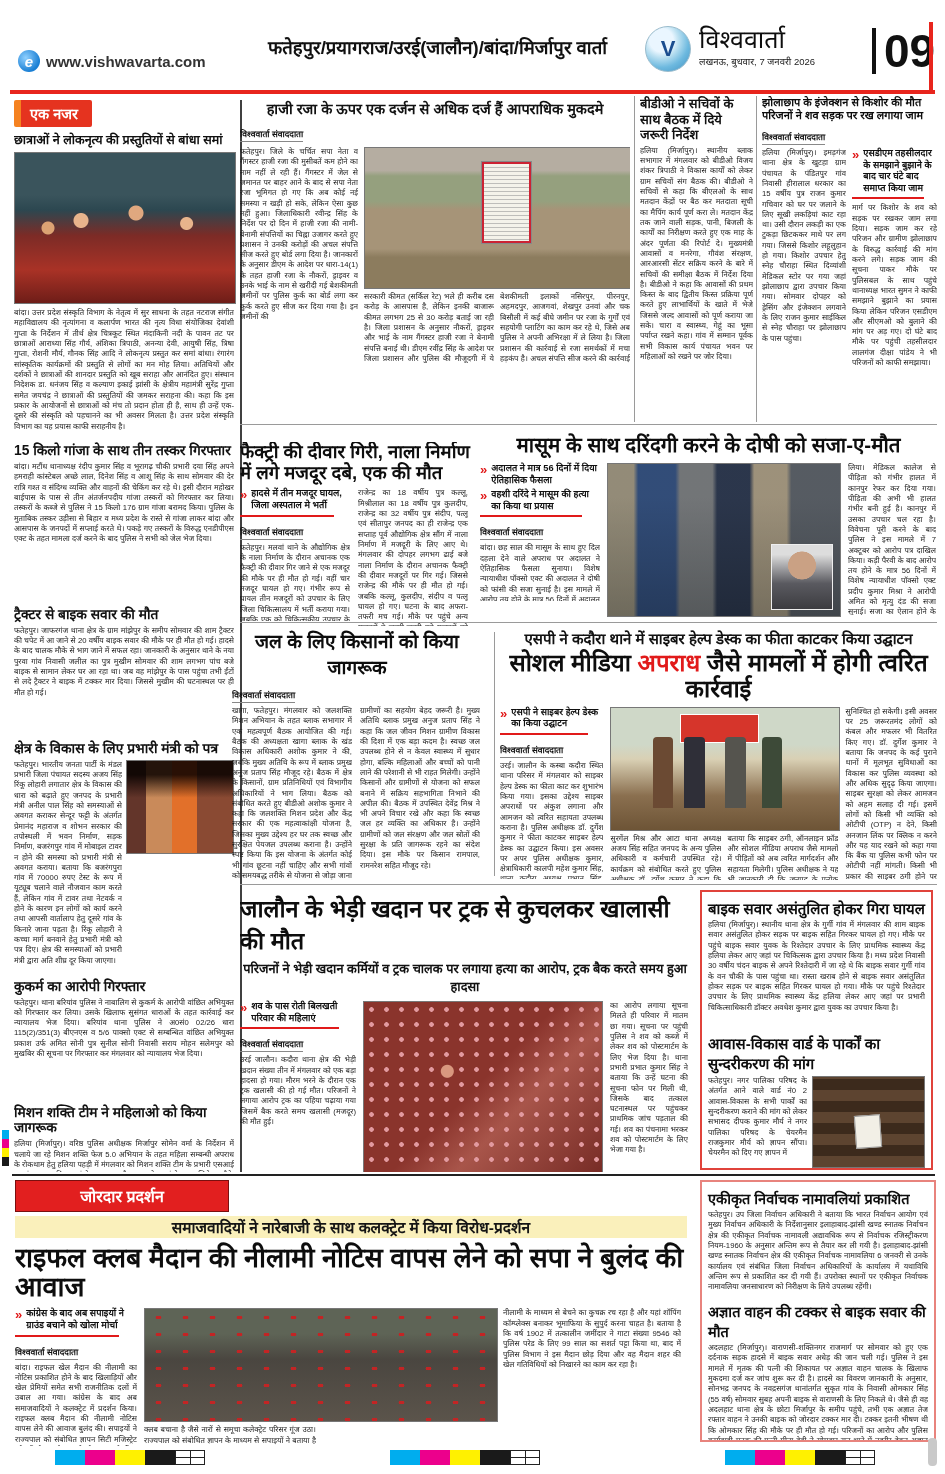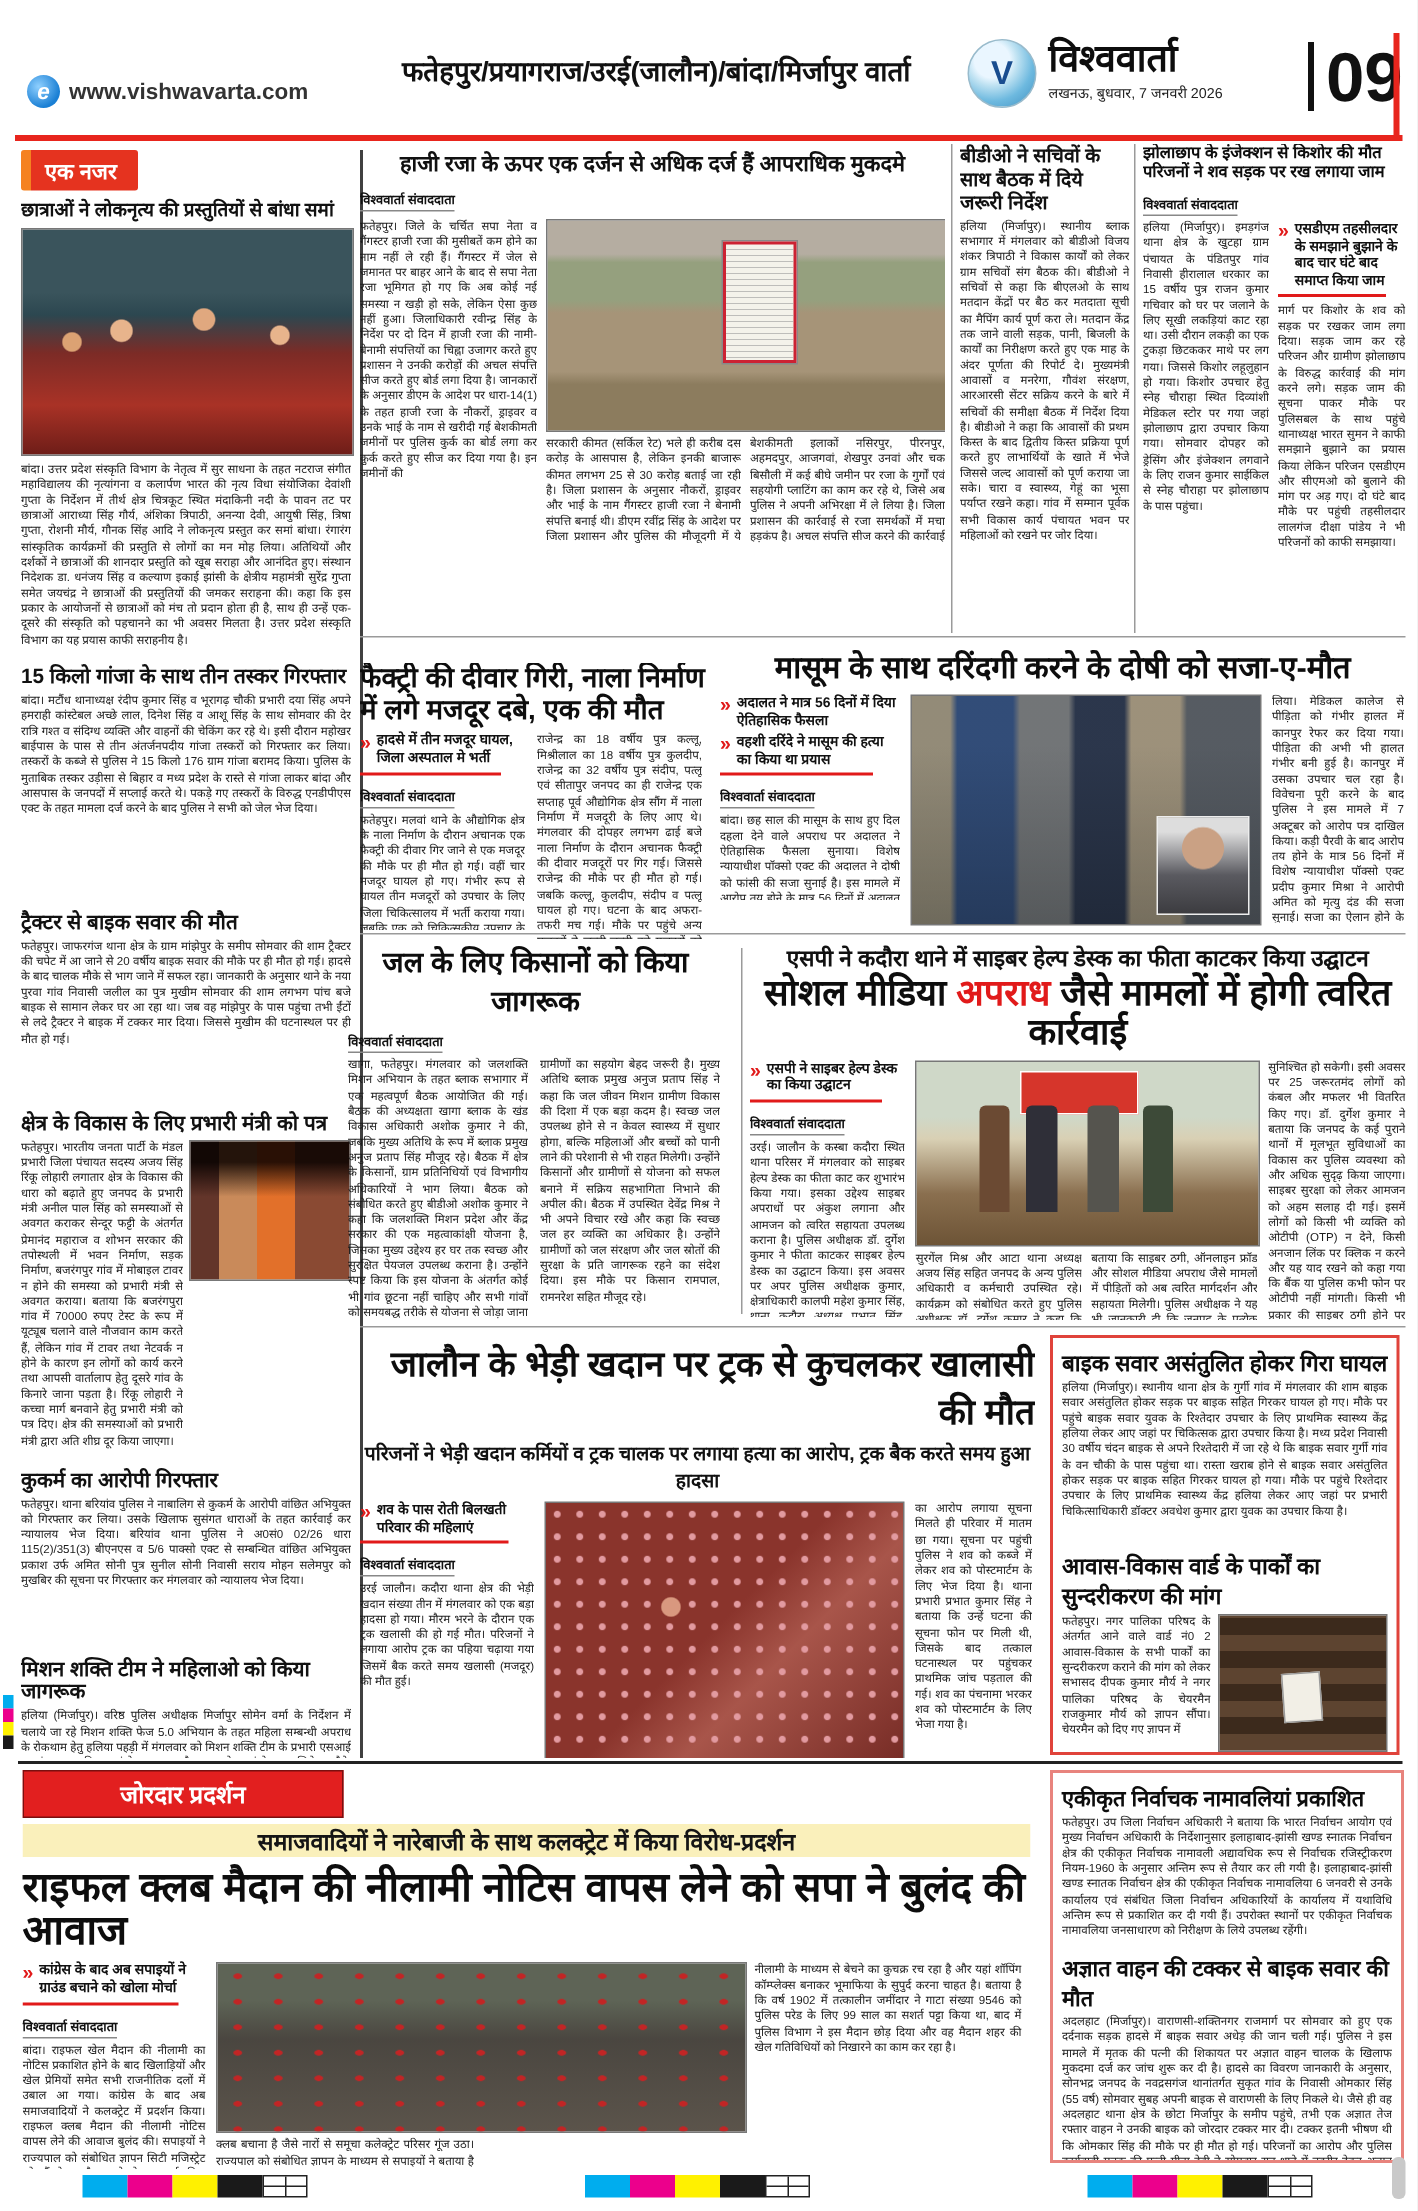--- a/index.html
+++ b/index.html
@@ -84,21 +84,21 @@
       background:radial-gradient(circle at 35% 35%,#8fd0ff,#1a7fd4 70%);color:#fff;font-weight:bold;font-style:italic;
       display:flex;align-items:center;justify-content:center;font-size:15px;">e</span>
     <span style="font-size:15px;font-weight:bold;color:#333;">www.vishwavarta.com</span>
   </div>
   <div class="abs" style="left:245px;top:34px;width:385px;text-align:center;font-size:18.5px;font-weight:bold;">फतेहपुर/प्रयागराज/उरई(जालौन)/बांदा/मिर्जापुर वार्ता</div>
   <div class="abs" style="left:645px;top:26px;display:flex;gap:8px;">
     <span style="width:44px;height:44px;border-radius:50%;
       background:radial-gradient(circle at 35% 30%,#eaf6ff 0 28%,#bfe2f2 40%,#6db9df 65%,#3f8fc0 100%);
       border:1px solid #9bc;display:flex;align-items:center;justify-content:center;color:#1a4d8f;font-weight:bold;font-size:22px;">V</span>
     <span>
-      <span style="display:block;font-size:25px;font-weight:bold;color:#0d0d0d;line-height:1.05;">विश्ववार्ता</span>
+      <span style="display:block;font-size:25px;font-weight:normal;color:#0d0d0d;line-height:1.05;">विश्ववार्ता</span>
       <span style="display:block;font-size:9.5px;color:#222;margin-top:3px;">लखनऊ,   बुधवार, 7 जनवरी 2026</span>
     </span>
   </div>
   <div class="abs" id="page-num" style="left:872px;top:28px;">09</div>
   <div class="abs" style="left:929px;top:22px;width:4px;height:68px;background:#e8251d;"></div>
   <div class="abs" id="mast-rule" style="left:10px;top:90px;width:925px;height:4px;"></div>
 
   <div class="abs clip" id="rail" style="left:14px;top:100px;width:220px;height:1072px;">
     <div id="eknazar-label">एक नजर</div>
     <div style="font-size:12.6px;font-weight:bold;margin:6px 0 4px 0;line-height:1.2;">छात्राओं ने लोकनृत्य की प्रस्तुतियों से बांधा समां</div>
@@ -256,21 +256,21 @@
           <div class="body-txt" style="width:111px;height:66px;">बताया कि साइबर ठगी, ऑनलाइन फ्रॉड और सोशल मीडिया अपराध जैसे मामलों में पीड़ितों को अब त्वरित मार्गदर्शन और सहायता मिलेगी। पुलिस अधीक्षक ने यह भी जानकारी दी कि जनपद के प्रत्येक थाने में 5 महिला पुलिस कर्मियों की तैनाती की जाएगी। इससे महिला संबंधित मामलों में संवेदनशीलता के साथ शीघ्र कार्रवाई</div>
         </div>
       </div>
       <div class="body-txt" style="width:92px;height:196px;">सुनिश्चित हो सकेगी। इसी अवसर पर 25 जरूरतमंद लोगों को कंबल और मफलर भी वितरित किए गए। डॉ. दुर्गेश कुमार ने बताया कि जनपद के कई पुराने थानों में मूलभूत सुविधाओं का विकास कर पुलिस व्यवस्था को और अधिक सुदृढ़ किया जाएगा। साइबर सुरक्षा को लेकर आमजन को अहम सलाह दी गई। इसमें लोगों को किसी भी व्यक्ति को ओटीपी (OTP) न देने, किसी अनजान लिंक पर क्लिक न करने और यह याद रखने को कहा गया कि बैंक या पुलिस कभी फोन पर ओटीपी नहीं मांगती। किसी भी प्रकार की साइबर ठगी होने पर तुरंत 1930 हेल्पलाइन नंबर पर कॉल करने की सलाह भी दी गई।</div>
     </div>
   </div>
 
   <div class="abs hline" style="left:240px;top:884px;width:697px;"></div>
 
   <div class="abs clip" style="left:240px;top:892px;width:450px;height:280px;">
-    <div class="h-big" style="font-size:23.5px;text-align:right;">जालौन के भेड़ी खदान पर ट्रक से कुचलकर खालासी की मौत</div>
+    <div class="h-big" style="font-size:23.5px;text-align:left;">जालौन के भेड़ी खदान पर ट्रक से कुचलकर खालासी की मौत</div>
     <div style="font-size:12.8px;font-weight:bold;text-align:center;margin:3px 0 6px 0;">परिजनों ने भेड़ी खदान कर्मियों व ट्रक चालक पर लगाया हत्या का आरोप, ट्रक बैक करते समय हुआ हादसा</div>
     <div style="display:flex;gap:7px;">
       <div style="width:116px;">
         <div class="bullet-row">
             <span class="bullet-mark">»</span>
           <span class="bullet-txt">शव के पास रोती बिलखती परिवार की महिलाएं</span>
           </div>
         <hr class="bullet-rule">
         <span class="byline">विश्ववार्ता संवाददाता</span>
         <div class="body-txt" style="height:140px;">उरई जालौन। कदौरा थाना क्षेत्र की भेड़ी खदान संख्या तीन में मंगलवार को एक बड़ा हादसा हो गया। मौरम भरने के दौरान एक ट्रक खलासी की हो गई मौत। परिजनों ने लगाया आरोप ट्रक का पहिया चढ़ाया गया जिसमें बैक करते समय खलासी (मजदूर) की मौत हुई।</div>

